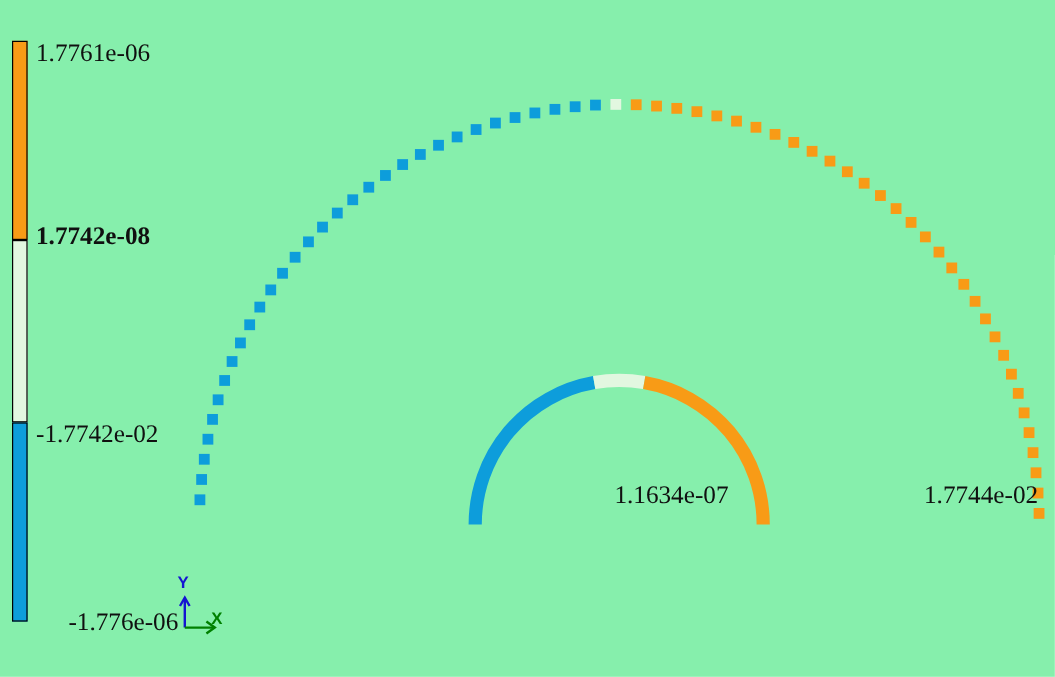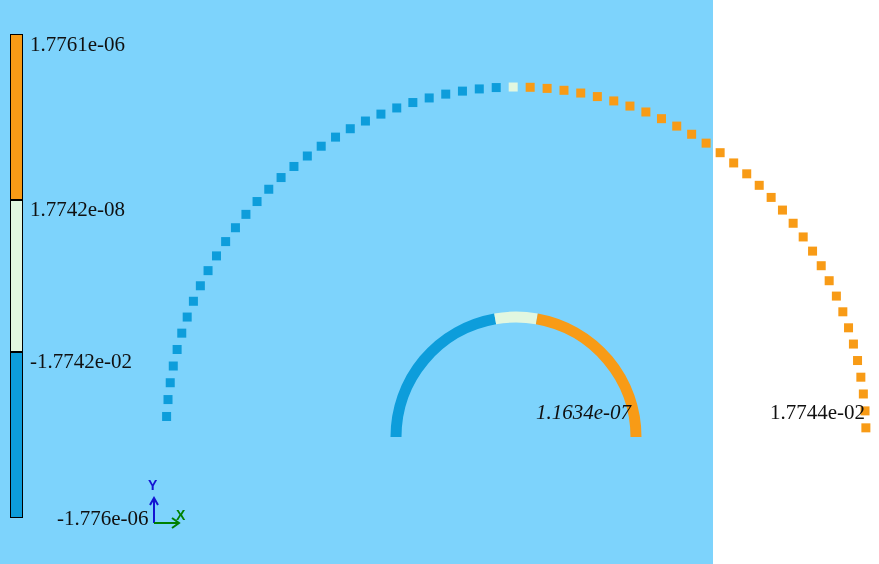--- a/index.html
+++ b/index.html
@@ -12,23 +12,23 @@
     width: 879px;
     height: 564px;
     position: relative;
     overflow: hidden;
     font-family: "Liberation Serif", "DejaVu Serif", serif;
   }
 
   #viewport {
     position: absolute;
     left: 0; top: 0;
-    width: 713px;
+    width: 879px;
     height: 564px;
-    background: #7dd3fc;
+    background: #86efac;
   }
 
   
   #legend {
     position: absolute;
     left: 10px;
     top: 34px;
     width: 13px;
     height: 485px;
   }
@@ -90,21 +90,21 @@
 
 <div id="viewport">
 
   <div id="legend">
       <div class="legend-band" style="top: 0px; height: 166px; background: rgb(248, 155, 22);"></div>
       <div class="legend-band" style="top: 166px; height: 152px; background: rgb(226, 247, 224);"></div>
       <div class="legend-band" style="top: 318px; height: 166px; background: rgb(13, 157, 219);"></div>
     </div>
 
   <div class="legend-label" id="lbl0" style="top: 34px;">1.7761e-06</div>
-  <div class="legend-label" id="lbl1" style="top: 199px;">1.7742e-08</div>
+  <div class="legend-label" id="lbl1" style="top: 186px; font-weight: bold;">1.7742e-08</div>
   <div class="legend-label" id="lbl2" style="top: 351px;">-1.7742e-02</div>
   <div class="legend-label" id="lbl3" style="top: 508px; margin-left: 27px;">-1.776e-06</div>
 
   <svg id="plot-svg" viewBox="0 0 879 564" xmlns="http://www.w3.org/2000/svg">
     <g id="arc-layer">
         <g>
           <rect x="861.38" y="423.34" width="9" height="9" fill="#f89b16"></rect>
           <rect x="860.52" y="406.38" width="9" height="9" fill="#f89b16"></rect>
           <rect x="858.85" y="389.48" width="9" height="9" fill="#f89b16"></rect>
           <rect x="856.35" y="372.69" width="9" height="9" fill="#f89b16"></rect>
@@ -170,21 +170,21 @@
           <rect x="162.10" y="411.99" width="9" height="9" fill="#0d9ddb"></rect>
         </g>
         <g>
           <path d="M 495.16 318.82 A 120 120 0 0 0 396.00 437.00" fill="none" stroke="#0d9ddb" stroke-width="11" stroke-linecap="butt"></path>
           <path d="M 536.84 318.82 A 120 120 0 0 0 495.16 318.82" fill="none" stroke="#e2f7e0" stroke-width="11" stroke-linecap="butt"></path>
           <path d="M 636.00 437.00 A 120 120 0 0 0 536.84 318.82" fill="none" stroke="#f89b16" stroke-width="11" stroke-linecap="butt"></path>
         </g>
       </g>
   </svg>
 
-  <div class="arc-value-label" style="left:536px; top:402px;font-style:italic;">1.1634e-07</div>
+  <div class="arc-value-label" style="left:512px; top:402px;">1.1634e-07</div>
   <div class="arc-value-label" style="left:770px; top:402px;">1.7744e-02</div>
 
   <div id="axis-triad">
     <span class="triad-label" id="triad-y-label">Y</span>
     <span class="triad-label" id="triad-x-label">X</span>
     <svg width="56" height="60" viewBox="0 0 56 60" style="position:absolute; left:0; top:0;">
 
       <g>
         <line x1="11" y1="45" x2="11" y2="21" stroke="#1414d2" stroke-width="2"></line>
         <polyline points="7,27 11,20 15,27" fill="none" stroke="#1414d2" stroke-width="2"></polyline>

